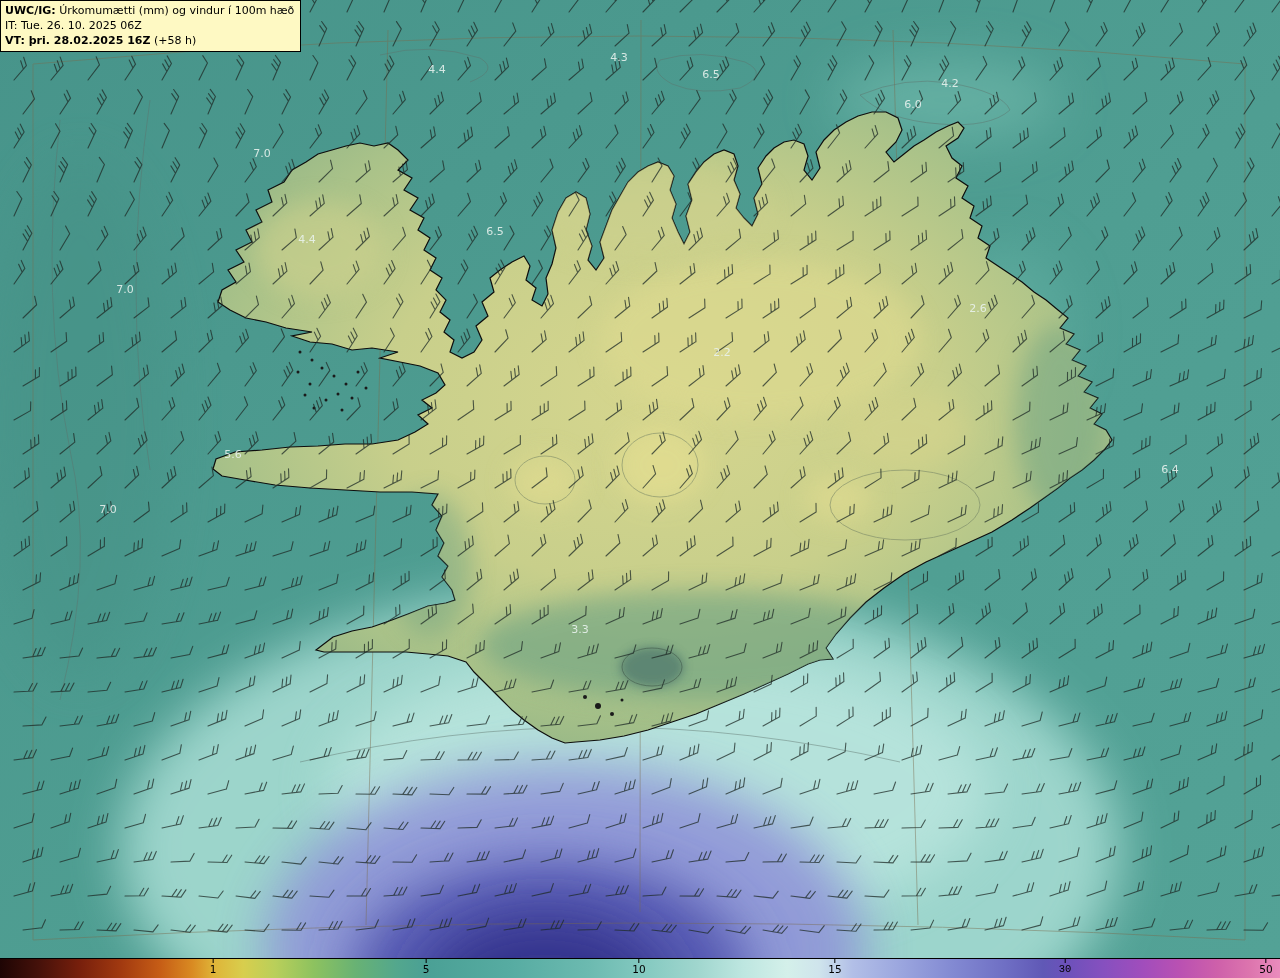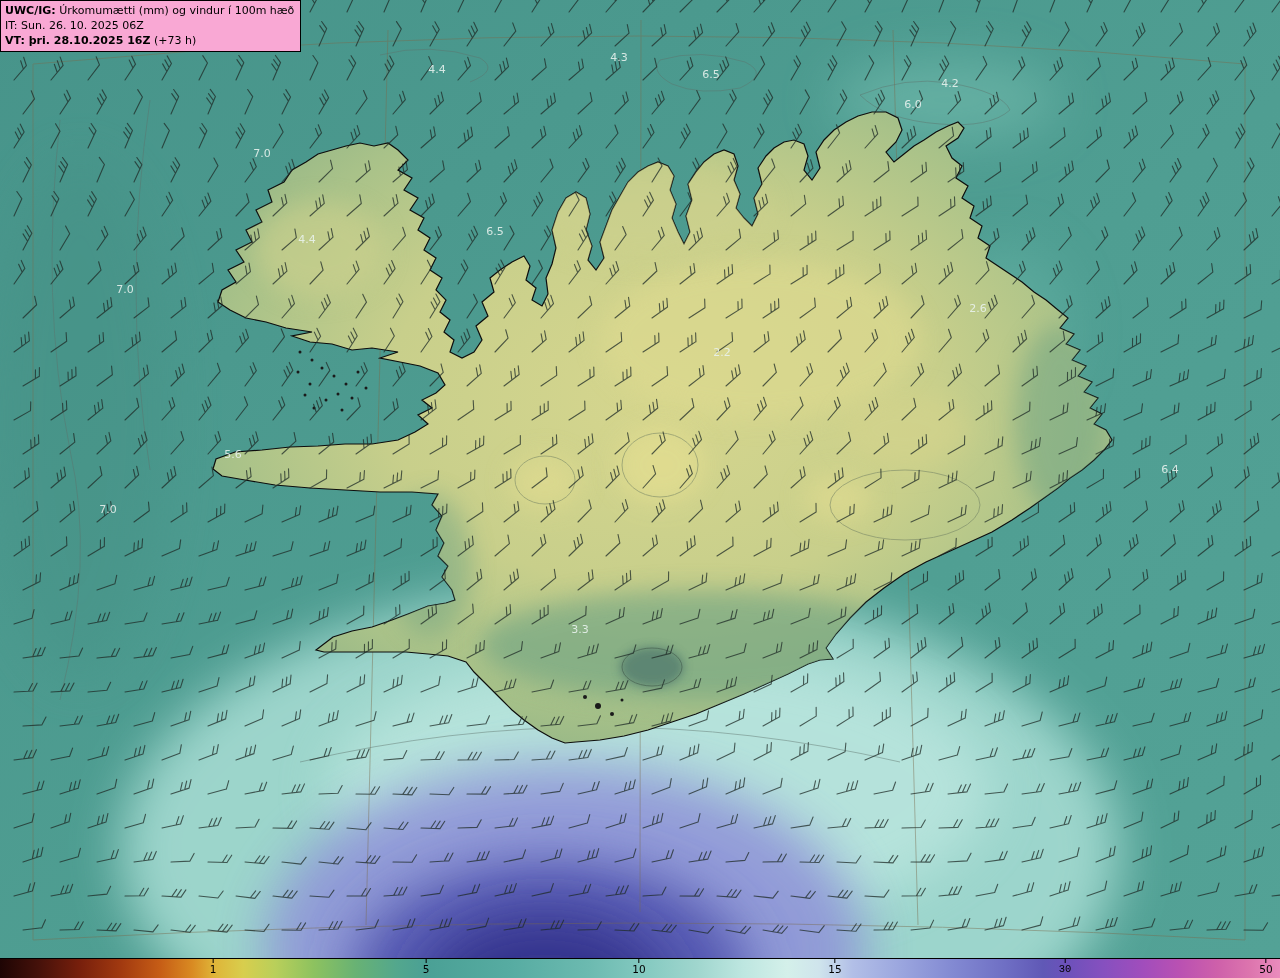--- a/index.html
+++ b/index.html
@@ -4,21 +4,21 @@
 <style>
   html,body{margin:0;padding:0;background:#222;}
   .viewport{
     position:relative;width:1280px;height:978px;overflow:hidden;
     background:#4d9c90;font-family:"DejaVu Sans",sans-serif;
   }
   svg{display:block;}
   
   .title-box{
     position:absolute;top:0;left:0;z-index:5;
-    background:#f9a8d4;border:1px solid #000;
+    background:#fef9c3;border:1px solid #000;
     padding:2px 6px 3px 4px;font-size:11px;line-height:15px;color:#000;
     white-space:nowrap;
   }
   .title-box b{font-weight:bold;}
   
   .colorbar{
     position:absolute;left:0;bottom:0;width:1280px;height:20px;z-index:6;
     border-top:1px solid #000;box-sizing:border-box;
   }
   .cb-gradient{position:absolute;inset:0;}
@@ -1135,22 +1135,22 @@
         <text x="722" y="356" class="contour-label" fill="#eaf3ef">2.2</text>
         <text x="233" y="458" class="contour-label" fill="#eaf3ef">5.6</text>
         <text x="1170" y="473" class="contour-label" fill="#eaf3ef">6.4</text>
         <text x="108" y="513" class="contour-label" fill="#eaf3ef">7.0</text>
         <text x="580" y="633" class="contour-label" fill="#eaf3ef">3.3</text>
       </g>
   </svg>
 
   <div class="title-box">
     <div><b>UWC/IG:</b><span> Úrkomumætti (mm) og vindur í 100m hæð</span></div>
-    <div><span>IT:</span><span> Sun. 26. 10. 2025 06Z</span></div>
-    <div><b>VT:</b><b> þri. 28.10.2025 16Z</b><span> (+73 h)</span></div>
+    <div><span>IT:</span><span> Tue. 26. 10. 2025 06Z</span></div>
+    <div><b>VT:</b><b> þri. 28.02.2025 16Z</b><span> (+58 h)</span></div>
   </div>
 
   <div class="colorbar">
     <div class="cb-gradient" id="colorbar-gradient" style="background: linear-gradient(to right, rgb(30, 5, 4) 0%, rgb(69, 17, 10) 3%, rgb(119, 31, 12) 6.2%, rgb(162, 58, 16) 9.5%, rgb(198, 93, 22) 12.5%, rgb(217, 138, 34) 15%, rgb(223, 180, 56) 16.7%, rgb(216, 206, 77) 19%, rgb(185, 207, 90) 21.5%, rgb(141, 194, 95) 24.5%, rgb(104, 178, 116) 27.8%, rgb(83, 167, 141) 31%, rgb(74, 160, 149) 33.3%, rgb(87, 172, 162) 40%, rgb(108, 186, 176) 46%, rgb(130, 200, 191) 50%, rgb(160, 214, 206) 54.5%, rgb(189, 230, 224) 58%, rgb(212, 240, 234) 61.5%, rgb(207, 228, 236) 64%, rgb(178, 191, 231) 66.6%, rgb(154, 165, 222) 70.5%, rgb(130, 137, 210) 74.5%, rgb(111, 111, 196) 78.5%, rgb(96, 88, 182) 81.5%, rgb(107, 81, 186) 83.2%, rgb(134, 80, 191) 86.2%, rgb(161, 77, 188) 89.3%, rgb(186, 81, 178) 92.2%, rgb(206, 96, 170) 95.1%, rgb(221, 117, 174) 97.7%, rgb(234, 140, 189) 100%);"></div>
     <div id="colorbar-ticks">
         <div class="cb-tick" style="left: 213px;">
           <span class="cb-tick-line"></span>
           <span class="cb-tick-label">1</span>
         </div>
         <div class="cb-tick" style="left: 426px;">

